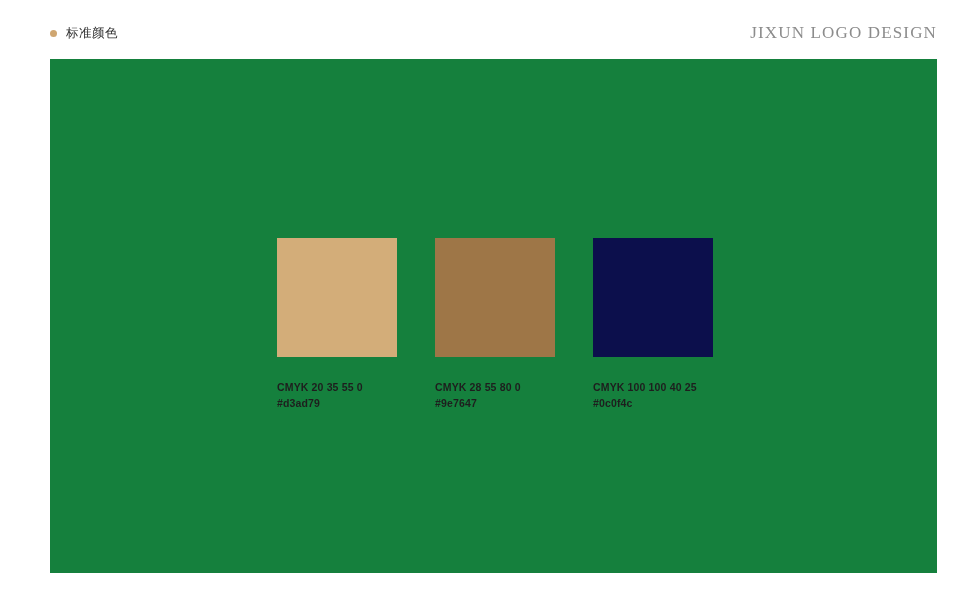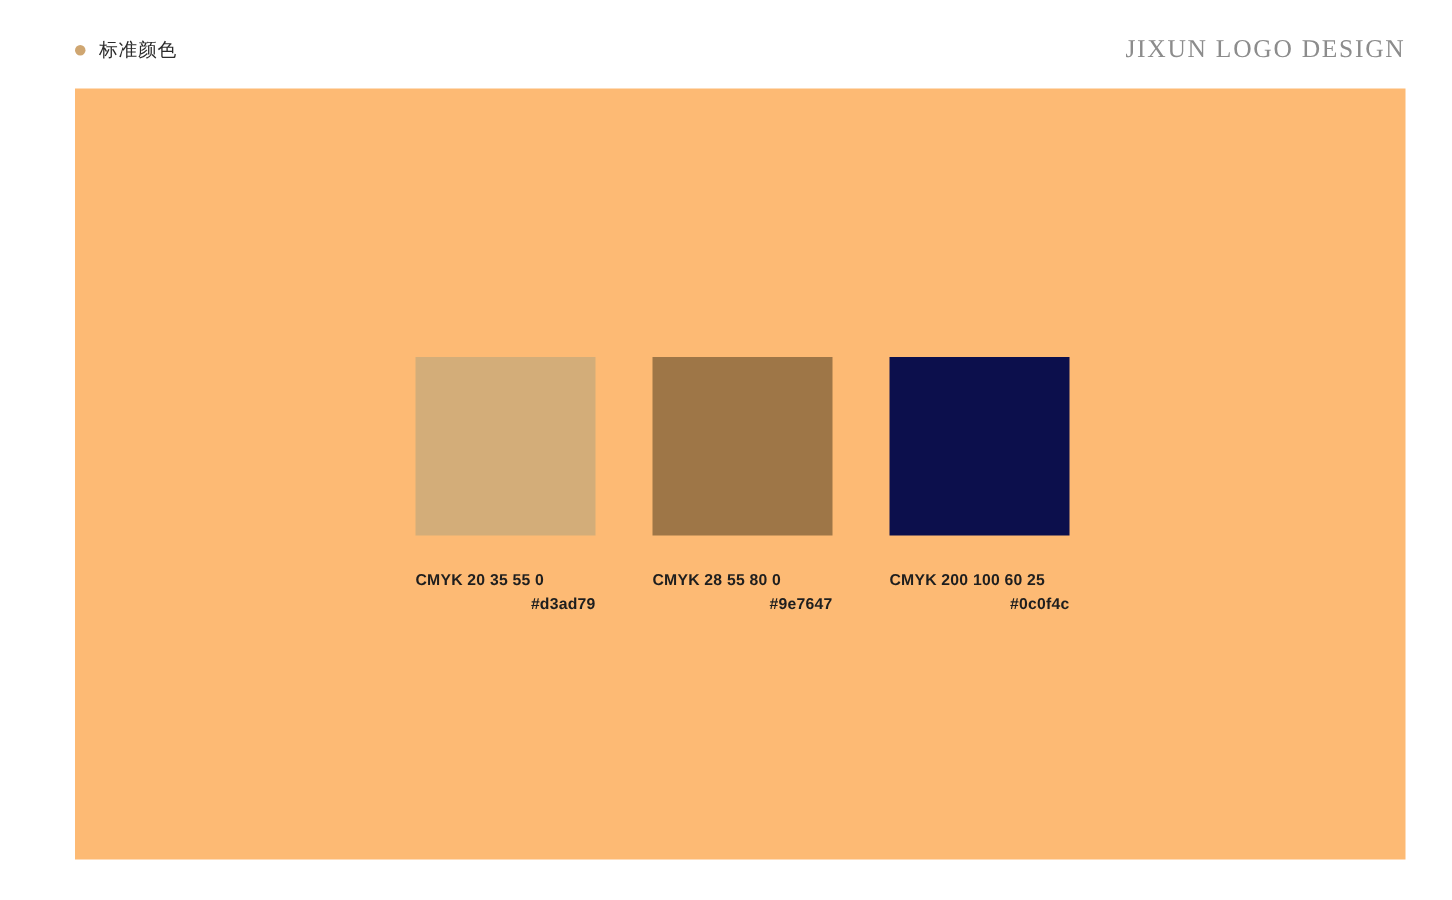--- a/index.html
+++ b/index.html
@@ -93,34 +93,34 @@
   .swatch-meta {
     margin-top: 23px;
     font-size: 10.5px;
     line-height: 15.5px;
     font-weight: bold;
     color: #1e1e1e;
     letter-spacing: 0.15px;
     white-space: nowrap;
   }
   .swatch-cmyk { display: block; }
-  .swatch-hex  { display: block; text-align: right; }
+  .swatch-hex  { display: block; }
 </style>
 </head>
 <body>
 
 <div class="page-header">
   <div class="header-left">
     <span class="bullet-dot" style="background-color: rgb(207, 166, 113);"></span>
     <span class="section-title">标准颜色</span>
   </div>
   <div class="header-right">JIXUN LOGO DESIGN</div>
 </div>
 
-<div class="panel" style="background-color: #fdba74;">
+<div class="panel" style="background-color: #15803d;">
   <div class="swatch-row">
 
     <div class="swatch-col">
       <div class="swatch-chip" style="background-color: rgb(211, 173, 121);"></div>
       <div class="swatch-meta">
         <span class="swatch-cmyk">CMYK 20 35 55 0</span>
         <span class="swatch-hex">#d3ad79</span>
       </div>
     </div>
 
@@ -128,19 +128,19 @@
       <div class="swatch-chip" style="background-color: rgb(158, 118, 71);"></div>
       <div class="swatch-meta">
         <span class="swatch-cmyk">CMYK 28 55 80 0</span>
         <span class="swatch-hex">#9e7647</span>
       </div>
     </div>
 
     <div class="swatch-col">
       <div class="swatch-chip" style="background-color: rgb(12, 15, 76);"></div>
       <div class="swatch-meta">
-        <span class="swatch-cmyk">CMYK 200 100 60 25</span>
+        <span class="swatch-cmyk">CMYK 100 100 40 25</span>
         <span class="swatch-hex">#0c0f4c</span>
       </div>
     </div>
 
   </div>
 </div>
 
 </body></html>

